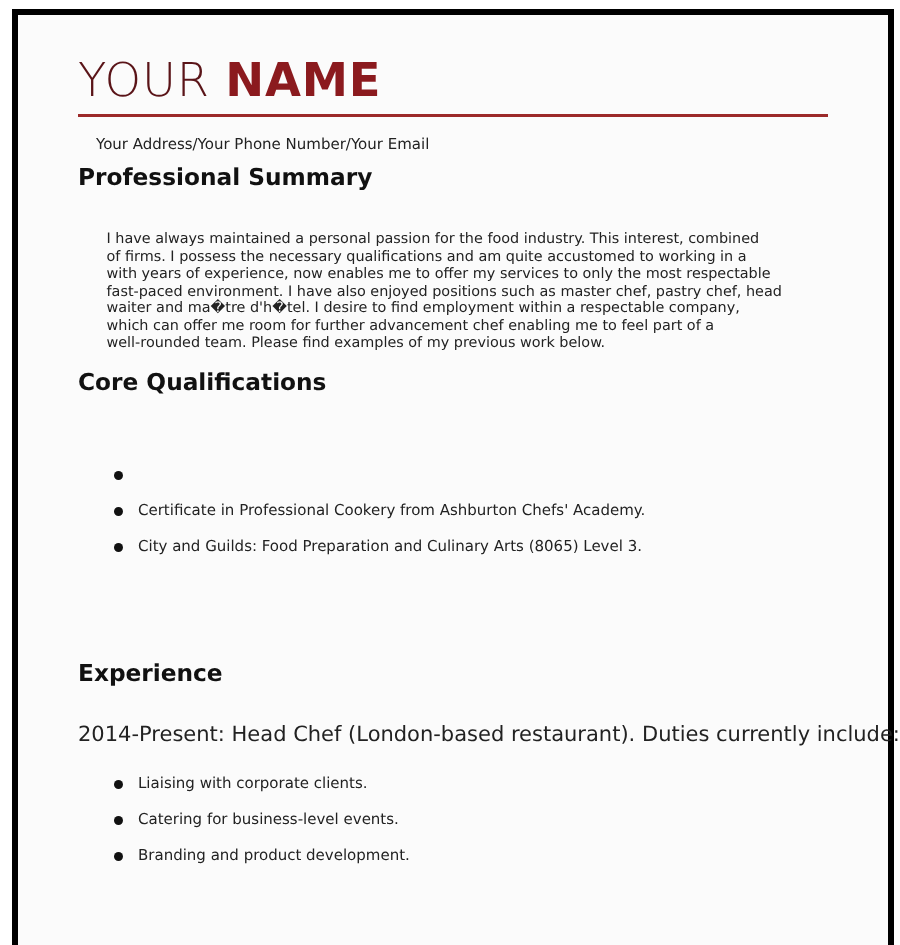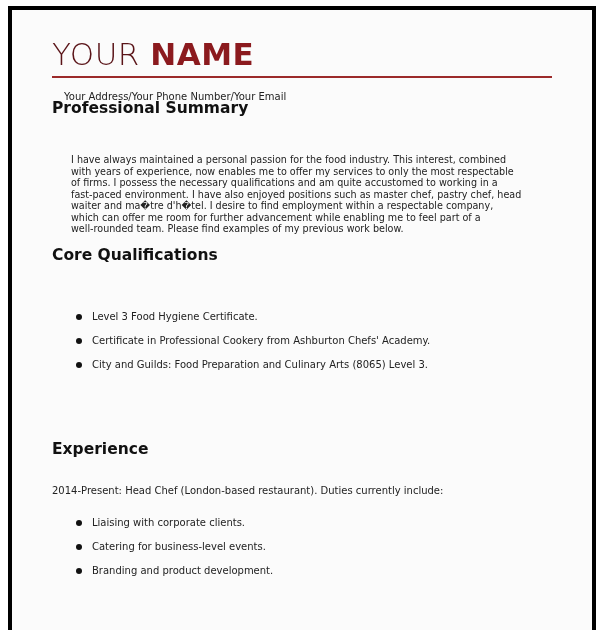--- a/index.html
+++ b/index.html
@@ -106,52 +106,52 @@
       top: 4px;
       width: 6px;
       height: 6px;
       border-radius: 50%;
       background: #111;
     }
     .exp-line {
       position: absolute;
       left: 40px;
       top: 474px;
-      font-size: 10px;
+      font-size: 14px;
       line-height: 13px;
       color: #222;
       white-space: nowrap;
     }
   </style>
 </head>
 <body>
 
 <div class="page">
 
   <div class="name">
     <span class="first">YOUR</span>
     <span class="last">NAME</span>
   </div>
   <div class="rule"></div>
   <div class="contact">Your Address/Your Phone Number/Your Email</div>
 
-  <div class="h2" style="top:89px;">Professional Summary</div>
+  <div class="h2" style="top:99px;">Professional Summary</div>
   <div class="summary">
     <span>I have always maintained a personal passion for the food industry. This interest, combined</span>
+    <span>of firms. I possess the necessary qualifications and am quite accustomed to working in a</span>
     <span>with years of experience, now enables me to offer my services to only the most respectable</span>
-    <span>of firms. I possess the necessary qualifications and am quite accustomed to working in a</span>
     <span>fast-paced environment. I have also enjoyed positions such as master chef, pastry chef, head</span>
     <span>waiter and ma�tre d'h�tel. I desire to find employment within a respectable company,</span>
-    <span>which can offer me room for further advancement while enabling me to feel part of a</span>
+    <span>which can offer me room for further advancement chef enabling me to feel part of a</span>
     <span>well-rounded team. Please find examples of my previous work below.</span>
   </div>
 
   <div class="h2" style="top:236px;">Core Qualifications</div>
   <ul class="bullets" style="top:300px;">
-    <li><span class="dot"></span><span>Level 3 Food Hygiene Certificate.</span></li>
+    <li><span class="dot"></span></li>
     <li><span class="dot"></span><span>Certificate in Professional Cookery from Ashburton Chefs' Academy.</span></li>
     <li><span class="dot"></span><span>City and Guilds: Food Preparation and Culinary Arts (8065) Level 3.</span></li>
   </ul>
 
   <div class="h2" style="top:430px;">Experience</div>
   <div class="exp-line">2014-Present: Head Chef (London-based restaurant). Duties currently include:</div>
   <ul class="bullets" style="top:506px;">
     <li><span class="dot"></span><span>Liaising with corporate clients.</span></li>
     <li><span class="dot"></span><span>Catering for business-level events.</span></li>
     <li><span class="dot"></span><span>Branding and product development.</span></li>

